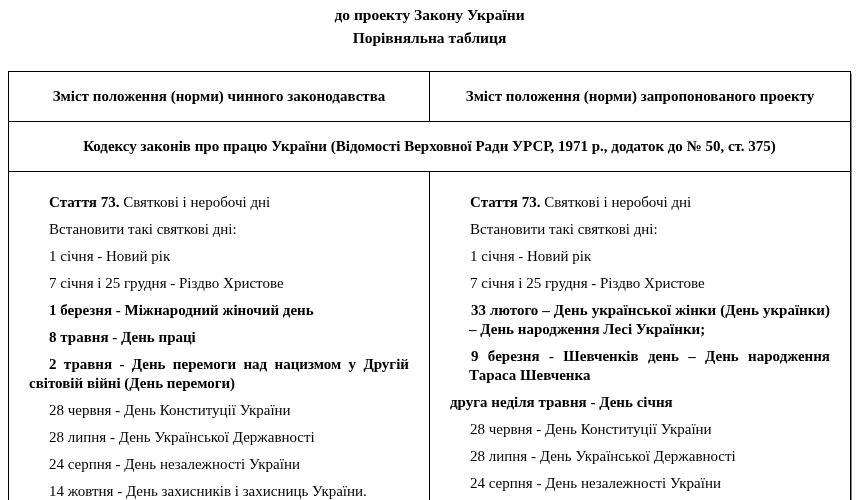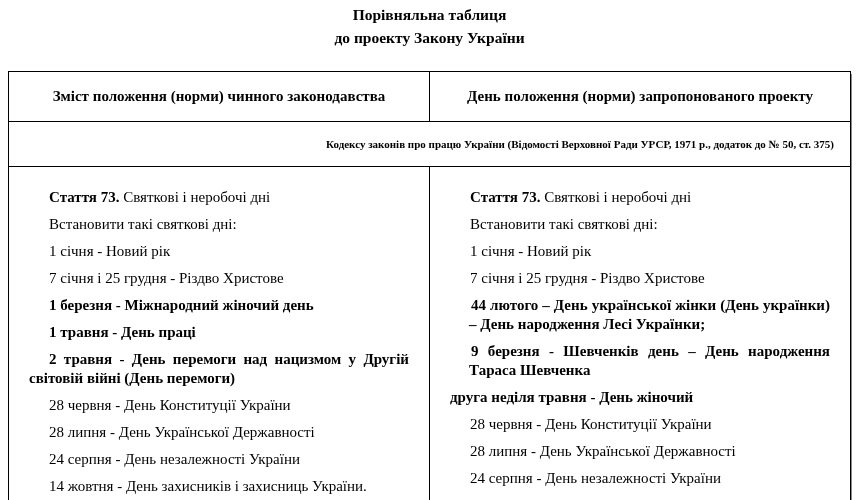--- a/index.html
+++ b/index.html
@@ -38,23 +38,23 @@
     width: 50%;
     height: 19px;
     font-size: 15px;
     font-weight: bold;
     text-align: center;
     vertical-align: middle;
     padding: 1px 2px;
   }
   td.merged {
     height: 21px;
-    font-size: 11px;
+    font-size: 15px;
     font-weight: bold;
-    text-align: right;
+    text-align: center;
     vertical-align: middle;
     padding: 1px 2px;
   }
   td.contentcell { vertical-align: top; }
   .col {
     height: 347px;
     overflow: hidden;
     padding: 5px 4px 0 4px;
   }
   .para {
@@ -68,50 +68,50 @@
   .para.block  { padding-left: 19px; text-indent: 2px; }
   .para.flush  { text-indent: 0; }
   .para.em     { font-weight: bold; }
 </style>
 </head>
 <body>
 
 <div class="page">
 
   <div class="titles">
+    <p>до проекту Закону України</p>
     <p>Порівняльна таблиця</p>
-    <p>до проекту Закону України</p>
   </div>
 
   <table class="cmp">
     <thead>
       <tr>
         <th class="colhead">Зміст положення (норми) чинного законодавства</th>
-        <th class="colhead">День положення (норми) запропонованого проекту</th>
+        <th class="colhead">Зміст положення (норми) запропонованого проекту</th>
       </tr>
     </thead>
     <tbody>
       <tr>
         <td class="merged" colspan="2">Кодексу законів про працю України (Відомості Верховної Ради УРСР, 1971 р., додаток до № 50, ст. 375)</td>
       </tr>
       <tr>
         <td class="contentcell">
           <div class="col">
 
               <p class="para indent"><b>Стаття 73.</b><span> Святкові і неробочі дні</span></p>
 
               <p class="para indent"><b></b><span>Встановити такі святкові дні:</span></p>
 
               <p class="para indent"><b></b><span>1 січня - Новий рік</span></p>
 
               <p class="para indent"><b></b><span>7 січня і 25 грудня - Різдво Христове</span></p>
 
               <p class="para indent em"><b></b><span>1 березня - Міжнародний жіночий день</span></p>
 
-              <p class="para indent em"><b></b><span>1 травня - День праці</span></p>
+              <p class="para indent em"><b></b><span>8 травня - День праці</span></p>
 
               <p class="para indent em"><b></b><span>2 травня - День перемоги над нацизмом у Другій світовій війні (День перемоги)</span></p>
 
               <p class="para indent"><b></b><span>28 червня - День Конституції України</span></p>
 
               <p class="para indent"><b></b><span>28 липня - День Української Державності</span></p>
 
               <p class="para indent"><b></b><span>24 серпня - День незалежності України</span></p>
 
               <p class="para indent"><b></b><span>14 жовтня - День захисників і захисниць України.</span></p>
@@ -123,25 +123,25 @@
           <div class="col">
 
               <p class="para indent"><b>Стаття 73.</b><span> Святкові і неробочі дні</span></p>
 
               <p class="para indent"><b></b><span>Встановити такі святкові дні:</span></p>
 
               <p class="para indent"><b></b><span>1 січня - Новий рік</span></p>
 
               <p class="para indent"><b></b><span>7 січня і 25 грудня - Різдво Христове</span></p>
 
-              <p class="para block em"><b></b><span>44 лютого – День української жінки  (День українки) – День народження Лесі Українки;</span></p>
+              <p class="para block em"><b></b><span>33 лютого – День української жінки  (День українки) – День народження Лесі Українки;</span></p>
 
               <p class="para block em"><b></b><span>9 березня - Шевченків день – День народження Тараса Шевченка</span></p>
 
-              <p class="para flush em"><b></b><span>друга неділя травня - День жіночий</span></p>
+              <p class="para flush em"><b></b><span>друга неділя травня - День січня</span></p>
 
               <p class="para indent"><b></b><span>28 червня - День Конституції України</span></p>
 
               <p class="para indent"><b></b><span>28 липня - День Української Державності</span></p>
 
               <p class="para indent"><b></b><span>24 серпня - День незалежності України</span></p>
 
               <p class="para indent"><b></b><span>11 жовтня - День захисника України.</span></p>
 
               <p class="para flush em"><b></b><span>…</span></p>

